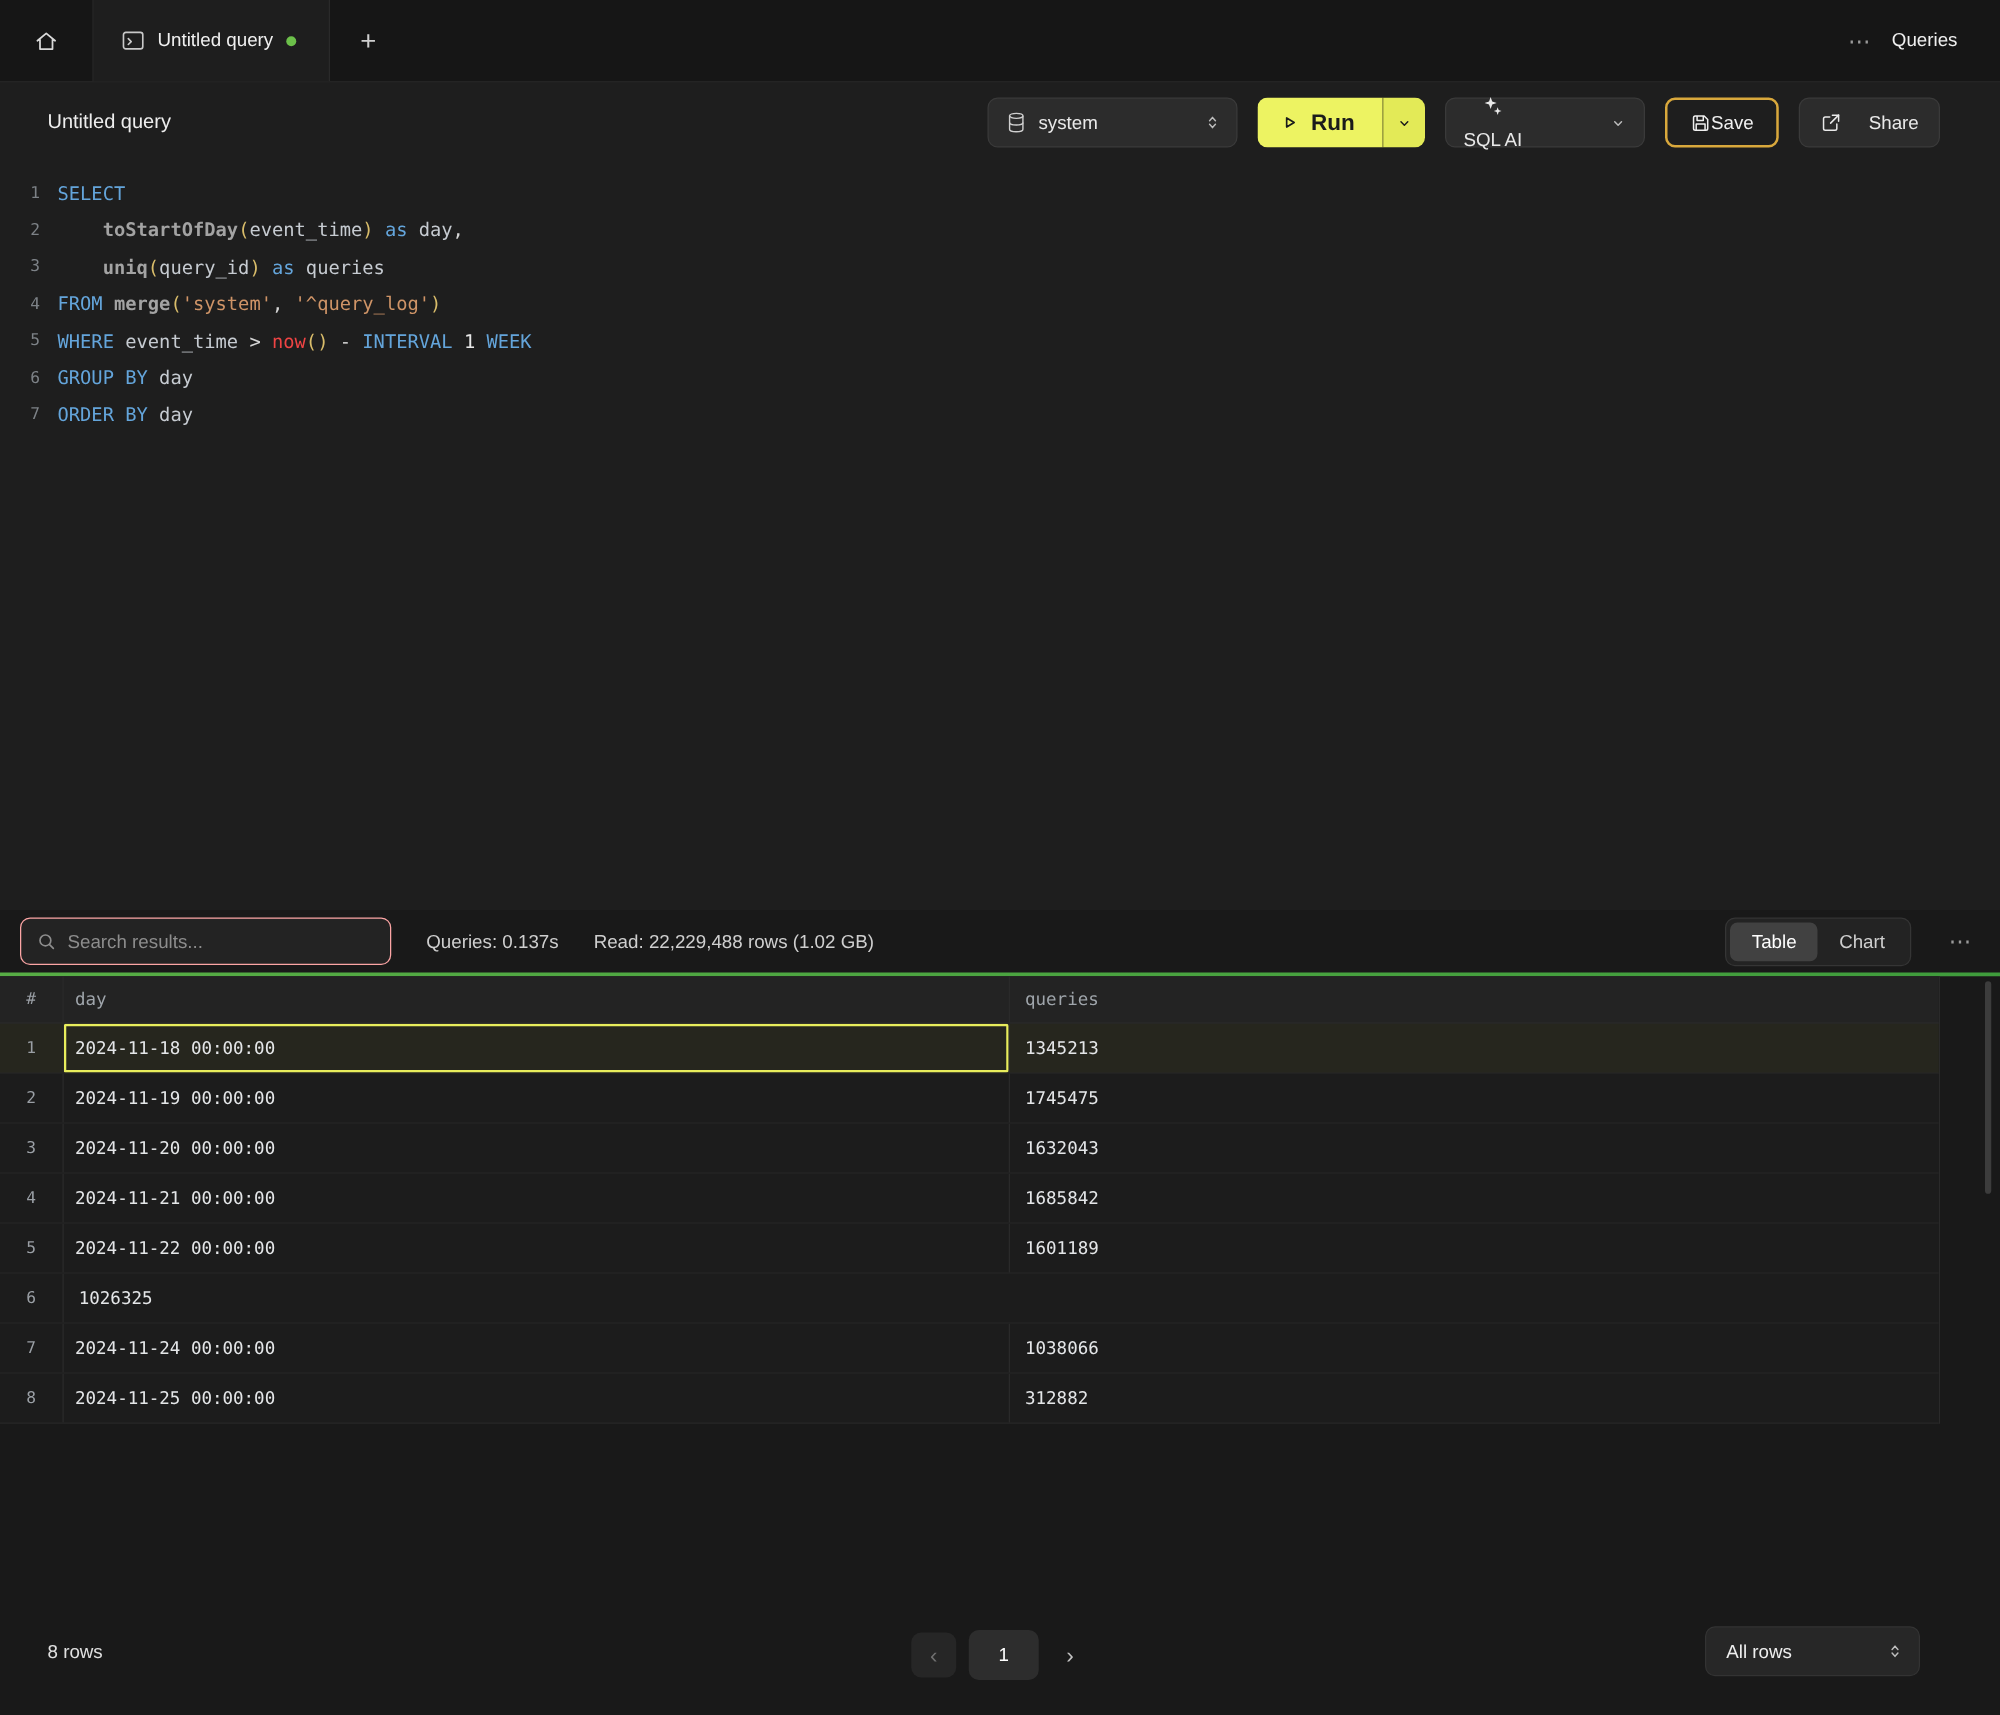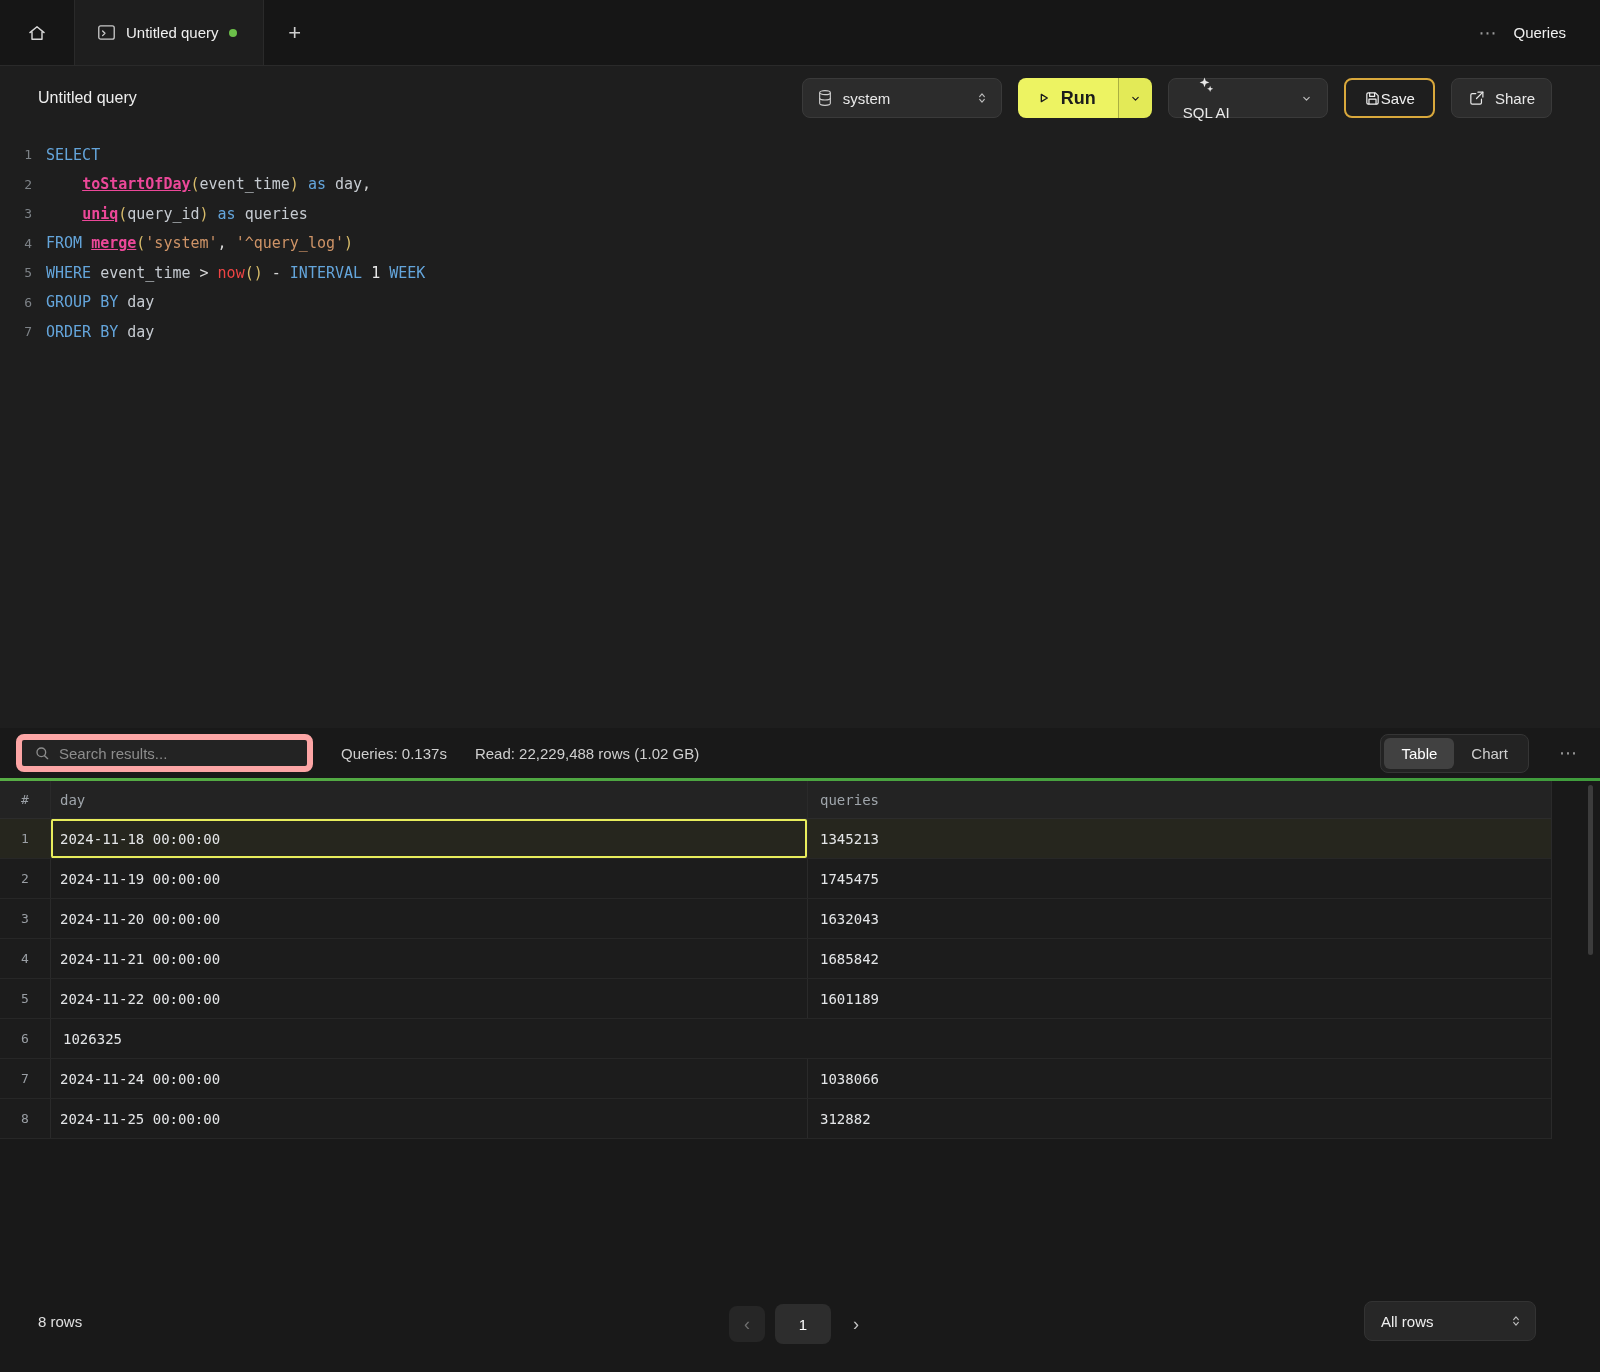--- a/index.html
+++ b/index.html
@@ -26,41 +26,41 @@
   .ctl { height:40px; border-radius:8px; display:flex; align-items:center; font-size:15px; cursor:pointer; }
   .select-dark, .btn-dark { background:#2c2c2c; border:1px solid #3a3a3a; color:#e9e9e9; }
   .db-select { width:200px; padding:0 12px 0 14px; gap:10px; }
   .db-select .grow { flex:1; }
   .run-btn { border-radius:8px; overflow:hidden; display:flex; align-items:stretch; height:40px; cursor:pointer; }
   .run-main { background:#edf362; color:#1b1b1b; display:flex; align-items:center; gap:9px; padding:0 22px 0 18px; font-weight:700; font-size:18px; }
   .run-caret { background:#e3ea57; width:34px; display:flex; align-items:center; justify-content:center; color:#1b1b1b; border-left:1px solid rgba(0,0,0,0.25); }
   .sqlai-btn { padding:0 14px; gap:10px; width:160px; justify-content:space-between; }
   .sqlai-left { display:flex; align-items:center; gap:10px;flex-direction:column; }
   .save-btn { background:#1e1e1e; border:2px solid #d9a83c; padding:0 18px; color:#f0f0f0; }
-  .share-btn { padding:0 16px; gap:10px; }
+  .share-btn { padding:0 16px; gap:22px; }
   .icon { display:inline-flex; align-items:center; justify-content:center; }
 
   
   .editor { flex:1 1 auto; background:#1e1e1e; padding-top:10px; overflow:hidden; font-family:"DejaVu Sans Mono", monospace; }
   .code-line { display:flex; height:29.5px; align-items:center; }
   .gutter { width:46px; text-align:right; padding-right:14px; color:#7d8287; font-size:13px; flex:0 0 auto; }
   .code-text { font-size:15px; white-space:pre; letter-spacing:0; }
   .tok-kw { color:#64a5db; }
-  .tok-fn { color:#ec4899; font-weight:700;text-decoration:underline; }
+  .tok-fn { color:#a3a3a3; font-weight:700; }
   .tok-id { color:#c6cbd1; }
   .tok-par { color:#d8bc6a; }
   .tok-str { color:#cf9467; }
   .tok-orange { color:#ef4444; }
   .tok-num { color:#e8e8e8; }
   .tok-op, .tok-pl { color:#d6d6d6; }
 
   
   .results { flex:0 0 644px; background:#191919; display:flex; flex-direction:column; }
   .results-toolbar { height:50px; display:flex; align-items:center; padding:0 22px 0 16px; gap:28px; }
-  .search-box { width:297px; height:38px; background:#232323; border:6px solid #fca5a5; border-radius:8px; display:flex; align-items:center; padding:0 12px; gap:9px; color:#8d8d8d; }
+  .search-box { width:297px; height:38px; background:#232323; border:1px solid #fca5a5; border-radius:8px; display:flex; align-items:center; padding:0 12px; gap:9px; color:#8d8d8d; }
   .search-box input { background:transparent; border:none; outline:none; color:#dcdcdc; font-size:15px; font-family:"Liberation Sans", sans-serif; width:100%; }
   .search-box input::placeholder { color:#8d8d8d; }
   .stat { font-size:15px; color:#cfcfcf; }
   .rt-spacer { flex:1; }
   .view-toggle { background:#232323; border:1px solid #353535; border-radius:8px; padding:3px; display:flex; align-items:center; }
   .vt-btn { padding:7px 17px; font-size:15px; border-radius:6px; color:#cfcfcf; cursor:pointer; }
   .vt-btn.active { background:#414141; color:#ffffff; }
   .rt-ellipsis { color:#9a9a9a; font-size:18px; letter-spacing:1px; cursor:pointer; margin-left:2px; }
   .progress-line { height:3px; background:linear-gradient(90deg,#57ad45,#3f9c3c); flex:0 0 auto; }
 

